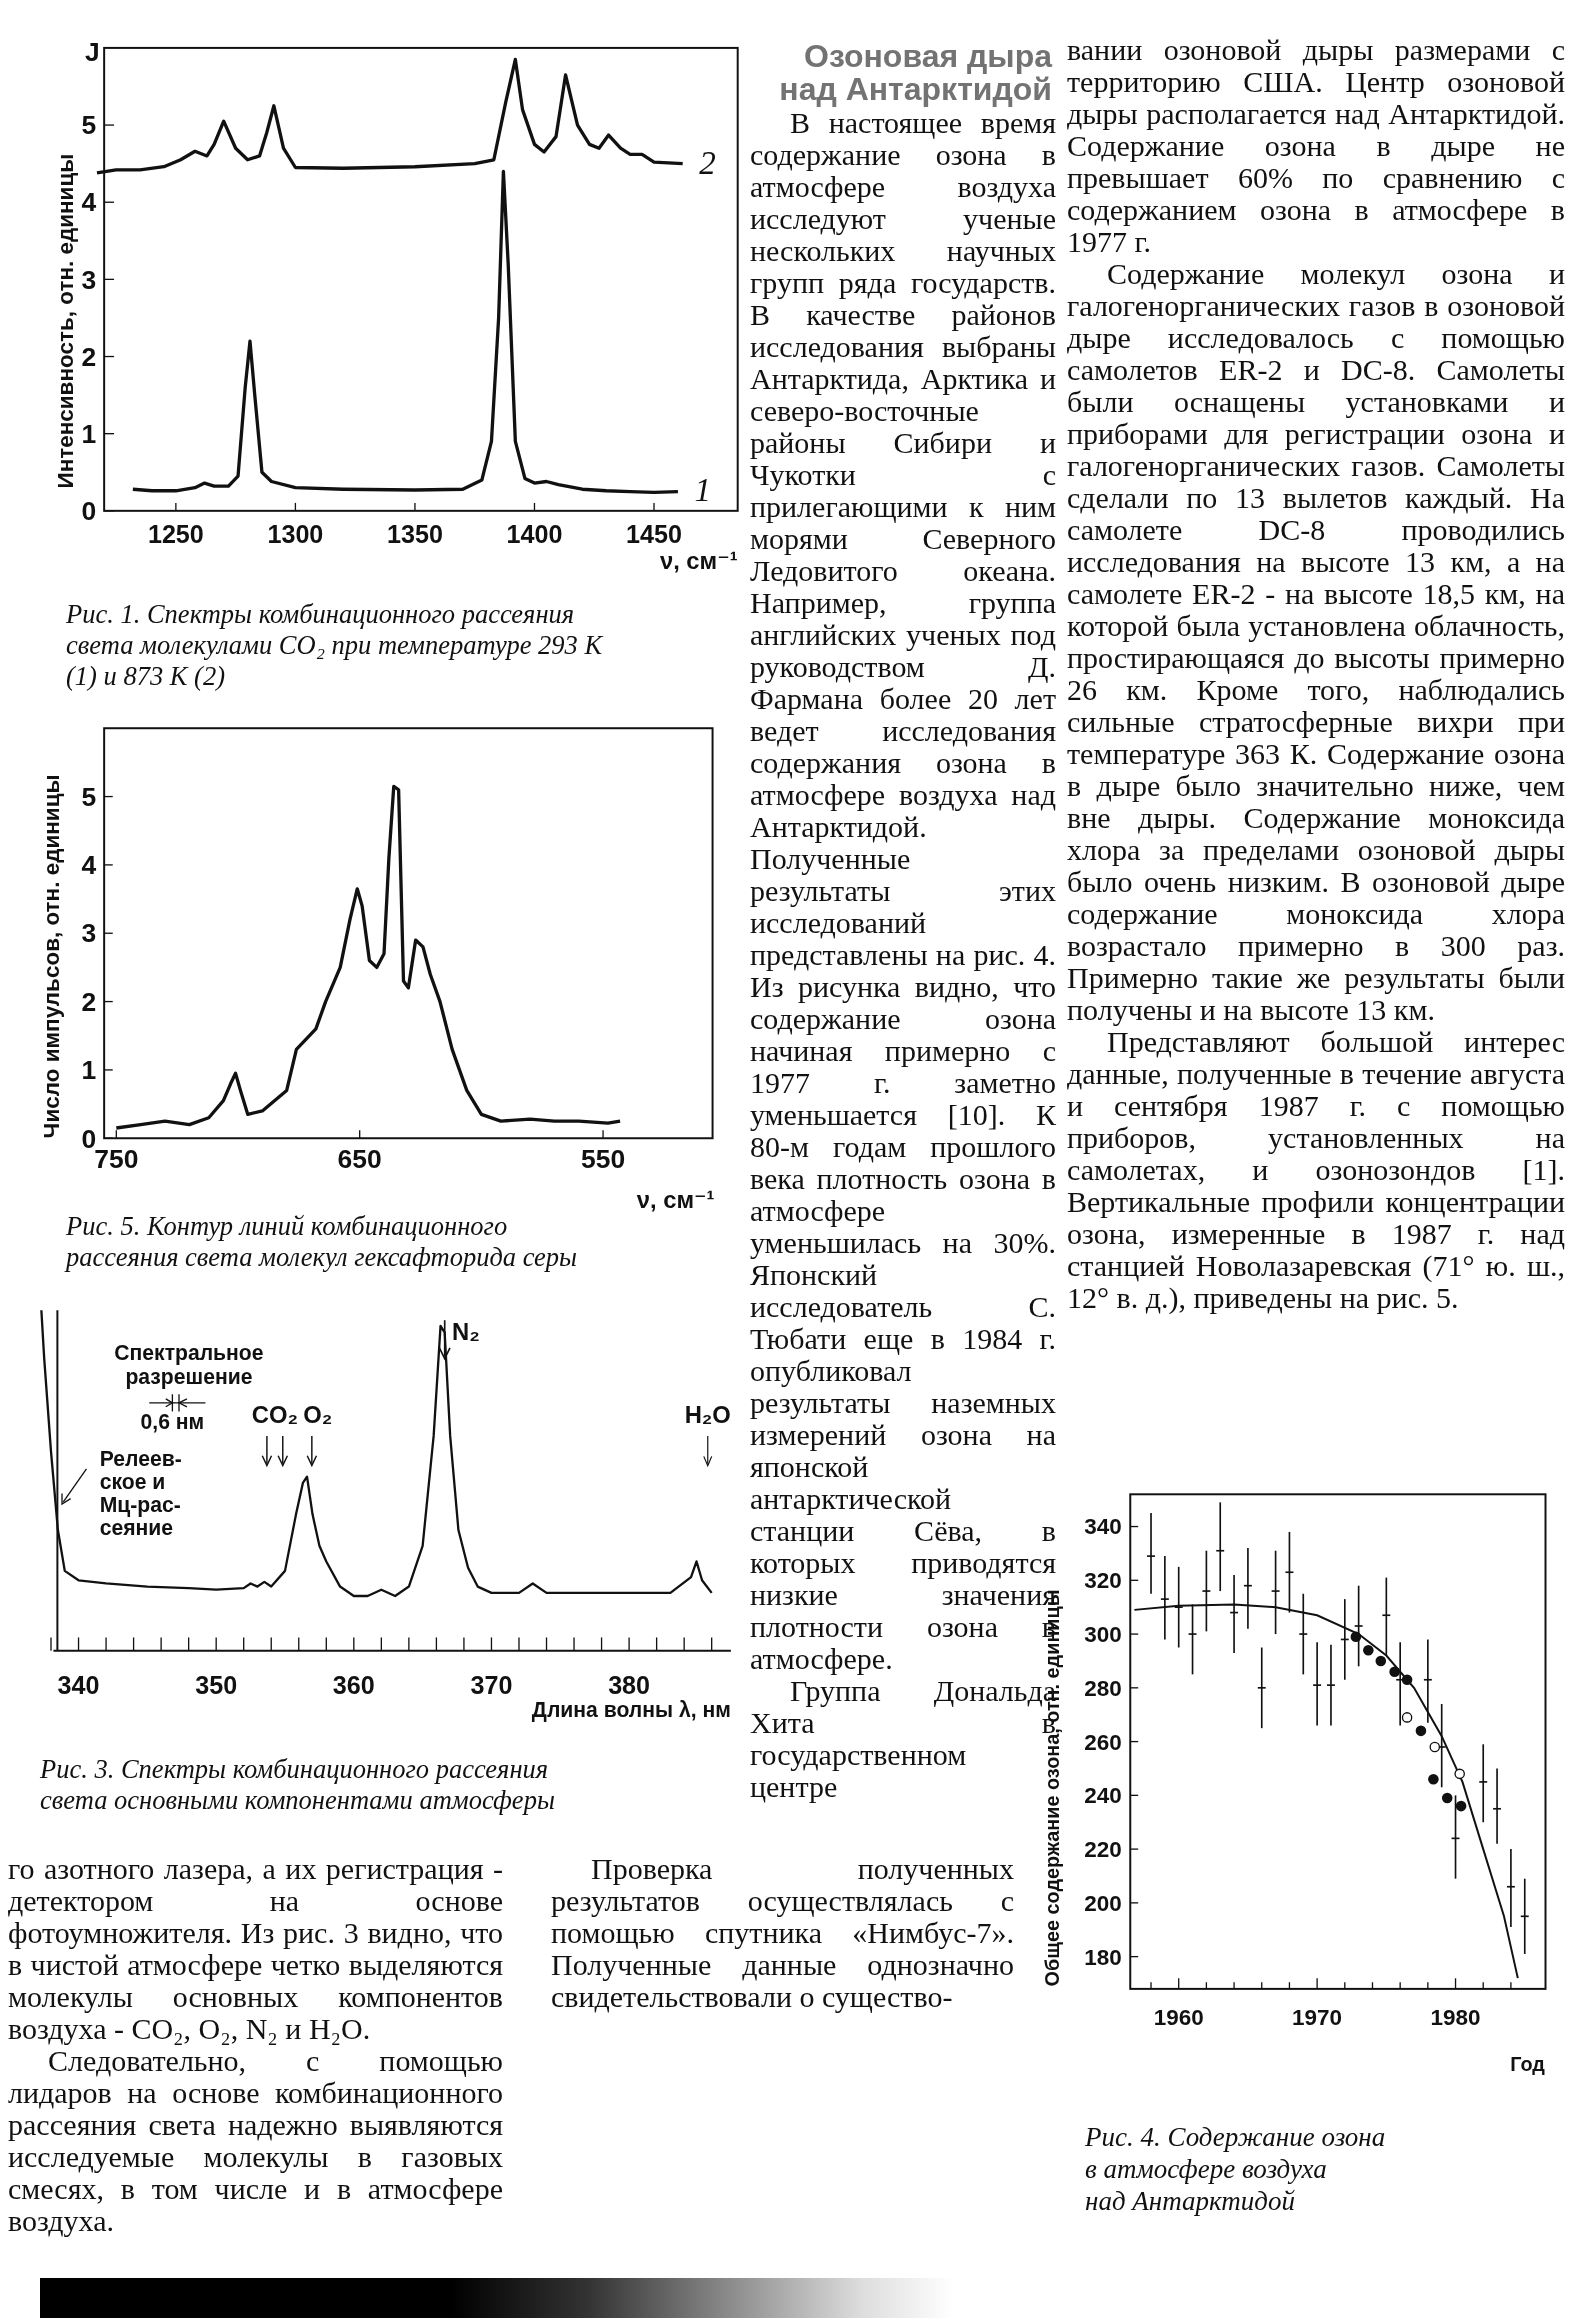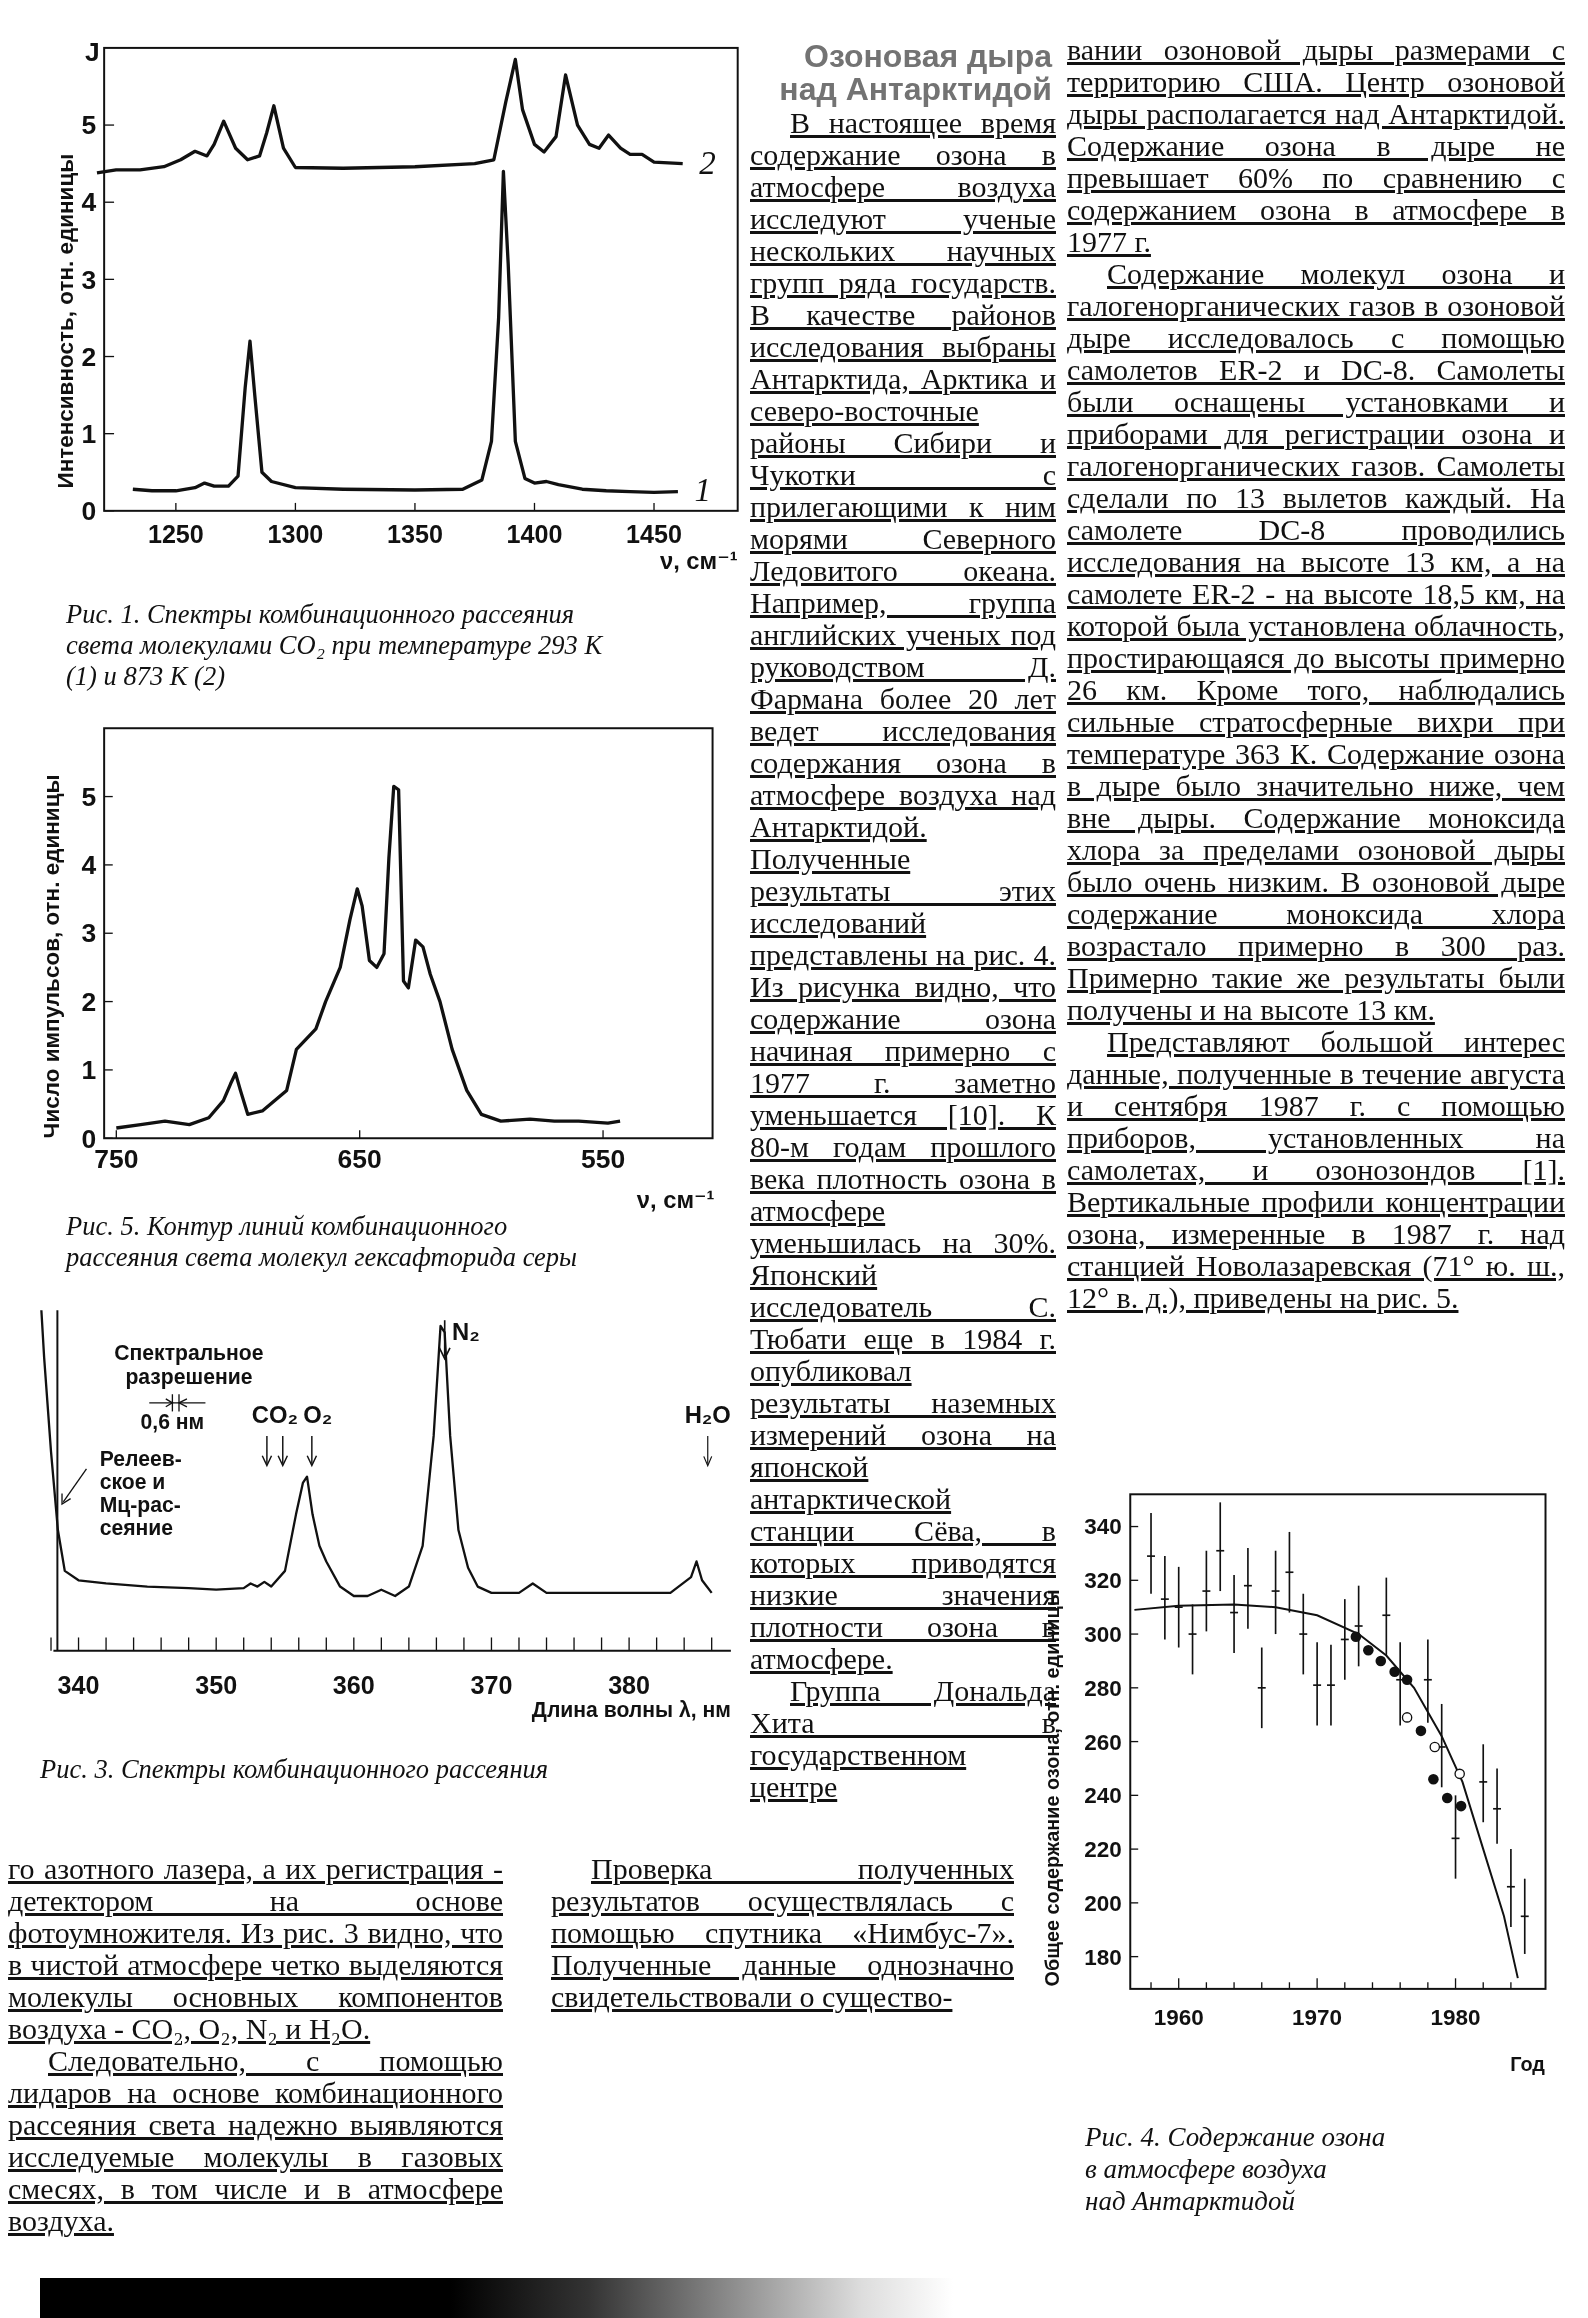--- a/index.html
+++ b/index.html
@@ -1,18 +1,18 @@
 <!DOCTYPE html>
 <html style="font-size:10.6px"><head>
 <meta charset="utf-8">
 <style>
   html, body { margin:0; padding:0; background:#fff; }
   body { width:1588px; height:2319px; position:relative; overflow:hidden; color:#111; }
   .abs { position:absolute; }
-  .col { position:absolute; font-family:"Liberation Serif","DejaVu Serif",serif; font-size:30px; line-height:32px; text-align:justify; color:#111;text-decoration:underline; }
+  .col { position:absolute; font-family:"Liberation Serif","DejaVu Serif",serif; font-size:30px; line-height:32px; text-align:justify; color:#111; }
   .col p { margin:0; }
   .col p.ind { text-indent:40px; }
   .headline { position:absolute; font-family:"Liberation Sans","DejaVu Sans",sans-serif; font-weight:bold; font-size:32px; line-height:33px; text-align:right; color:#737373; }
   .caption { position:absolute; font-family:"Liberation Serif","DejaVu Serif",serif; font-style:italic; font-size:26.5px; line-height:31px; text-align:left; color:#111; }
   svg text { font-family:"Liberation Sans","DejaVu Sans",sans-serif; font-weight:bold; fill:#111; }
   svg .it { font-family:"Liberation Serif","DejaVu Serif",serif; font-style:italic; font-weight:normal; }
   .footer { position:absolute; left:40px; top:2278px; width:913px; height:40px;
             background:linear-gradient(90deg,#000 0%,#000 45%,#333 60%,#888 75%,#ddd 90%,#fff 100%); }
   .footer span { position:absolute; top:2.6px; font-family:"Liberation Sans","DejaVu Sans",sans-serif; font-weight:bold; font-size:29px; color:#fff; letter-spacing:-0.7px;margin-top:36px; }
 </style>
@@ -174,20 +174,21 @@
   <text x="90" y="310" font-size="32">Мц-рас-</text>
   <text x="90" y="345" font-size="32">сеяние</text>
   <g stroke="#111" stroke-width="2" fill="none">
     <line x1="70" y1="245" x2="35" y2="295"></line>
       <path d="M33,282 L33,298 L46,290"></path>
   </g>
   <text x="1045" y="620" text-anchor="end" font-size="32">Длина волны λ, нм</text>
 </svg>
 <div class="caption" style="left:40px;top:1754px;width:662px">
   <div>Рис. 3. Спектры комбинационного рассеяния</div>
+  <div>света основными компонентами атмосферы</div>
 </div>
 
 <svg class="abs" style="left:1032px;top:1489px" width="543" height="648" viewBox="0 0 820 980">
   <text transform="translate(40,452) rotate(-90)" text-anchor="middle" font-size="30">Общее содержание озона, отн. единицы</text>
   <rect x="148" y="8" width="628" height="748" fill="none" stroke="#111" stroke-width="3"></rect>
   <g id="fig4-yticks">
       <line x1="148" x2="160" y1="707.2173913043479" y2="707.2173913043479" stroke="#111" stroke-width="2"></line>
       <text x="135" y="719.2173913043479" text-anchor="end" font-size="34">180</text>
       <line x1="148" x2="160" y1="625.9130434782609" y2="625.9130434782609" stroke="#111" stroke-width="2"></line>
       <text x="135" y="637.9130434782609" text-anchor="end" font-size="34">200</text>

